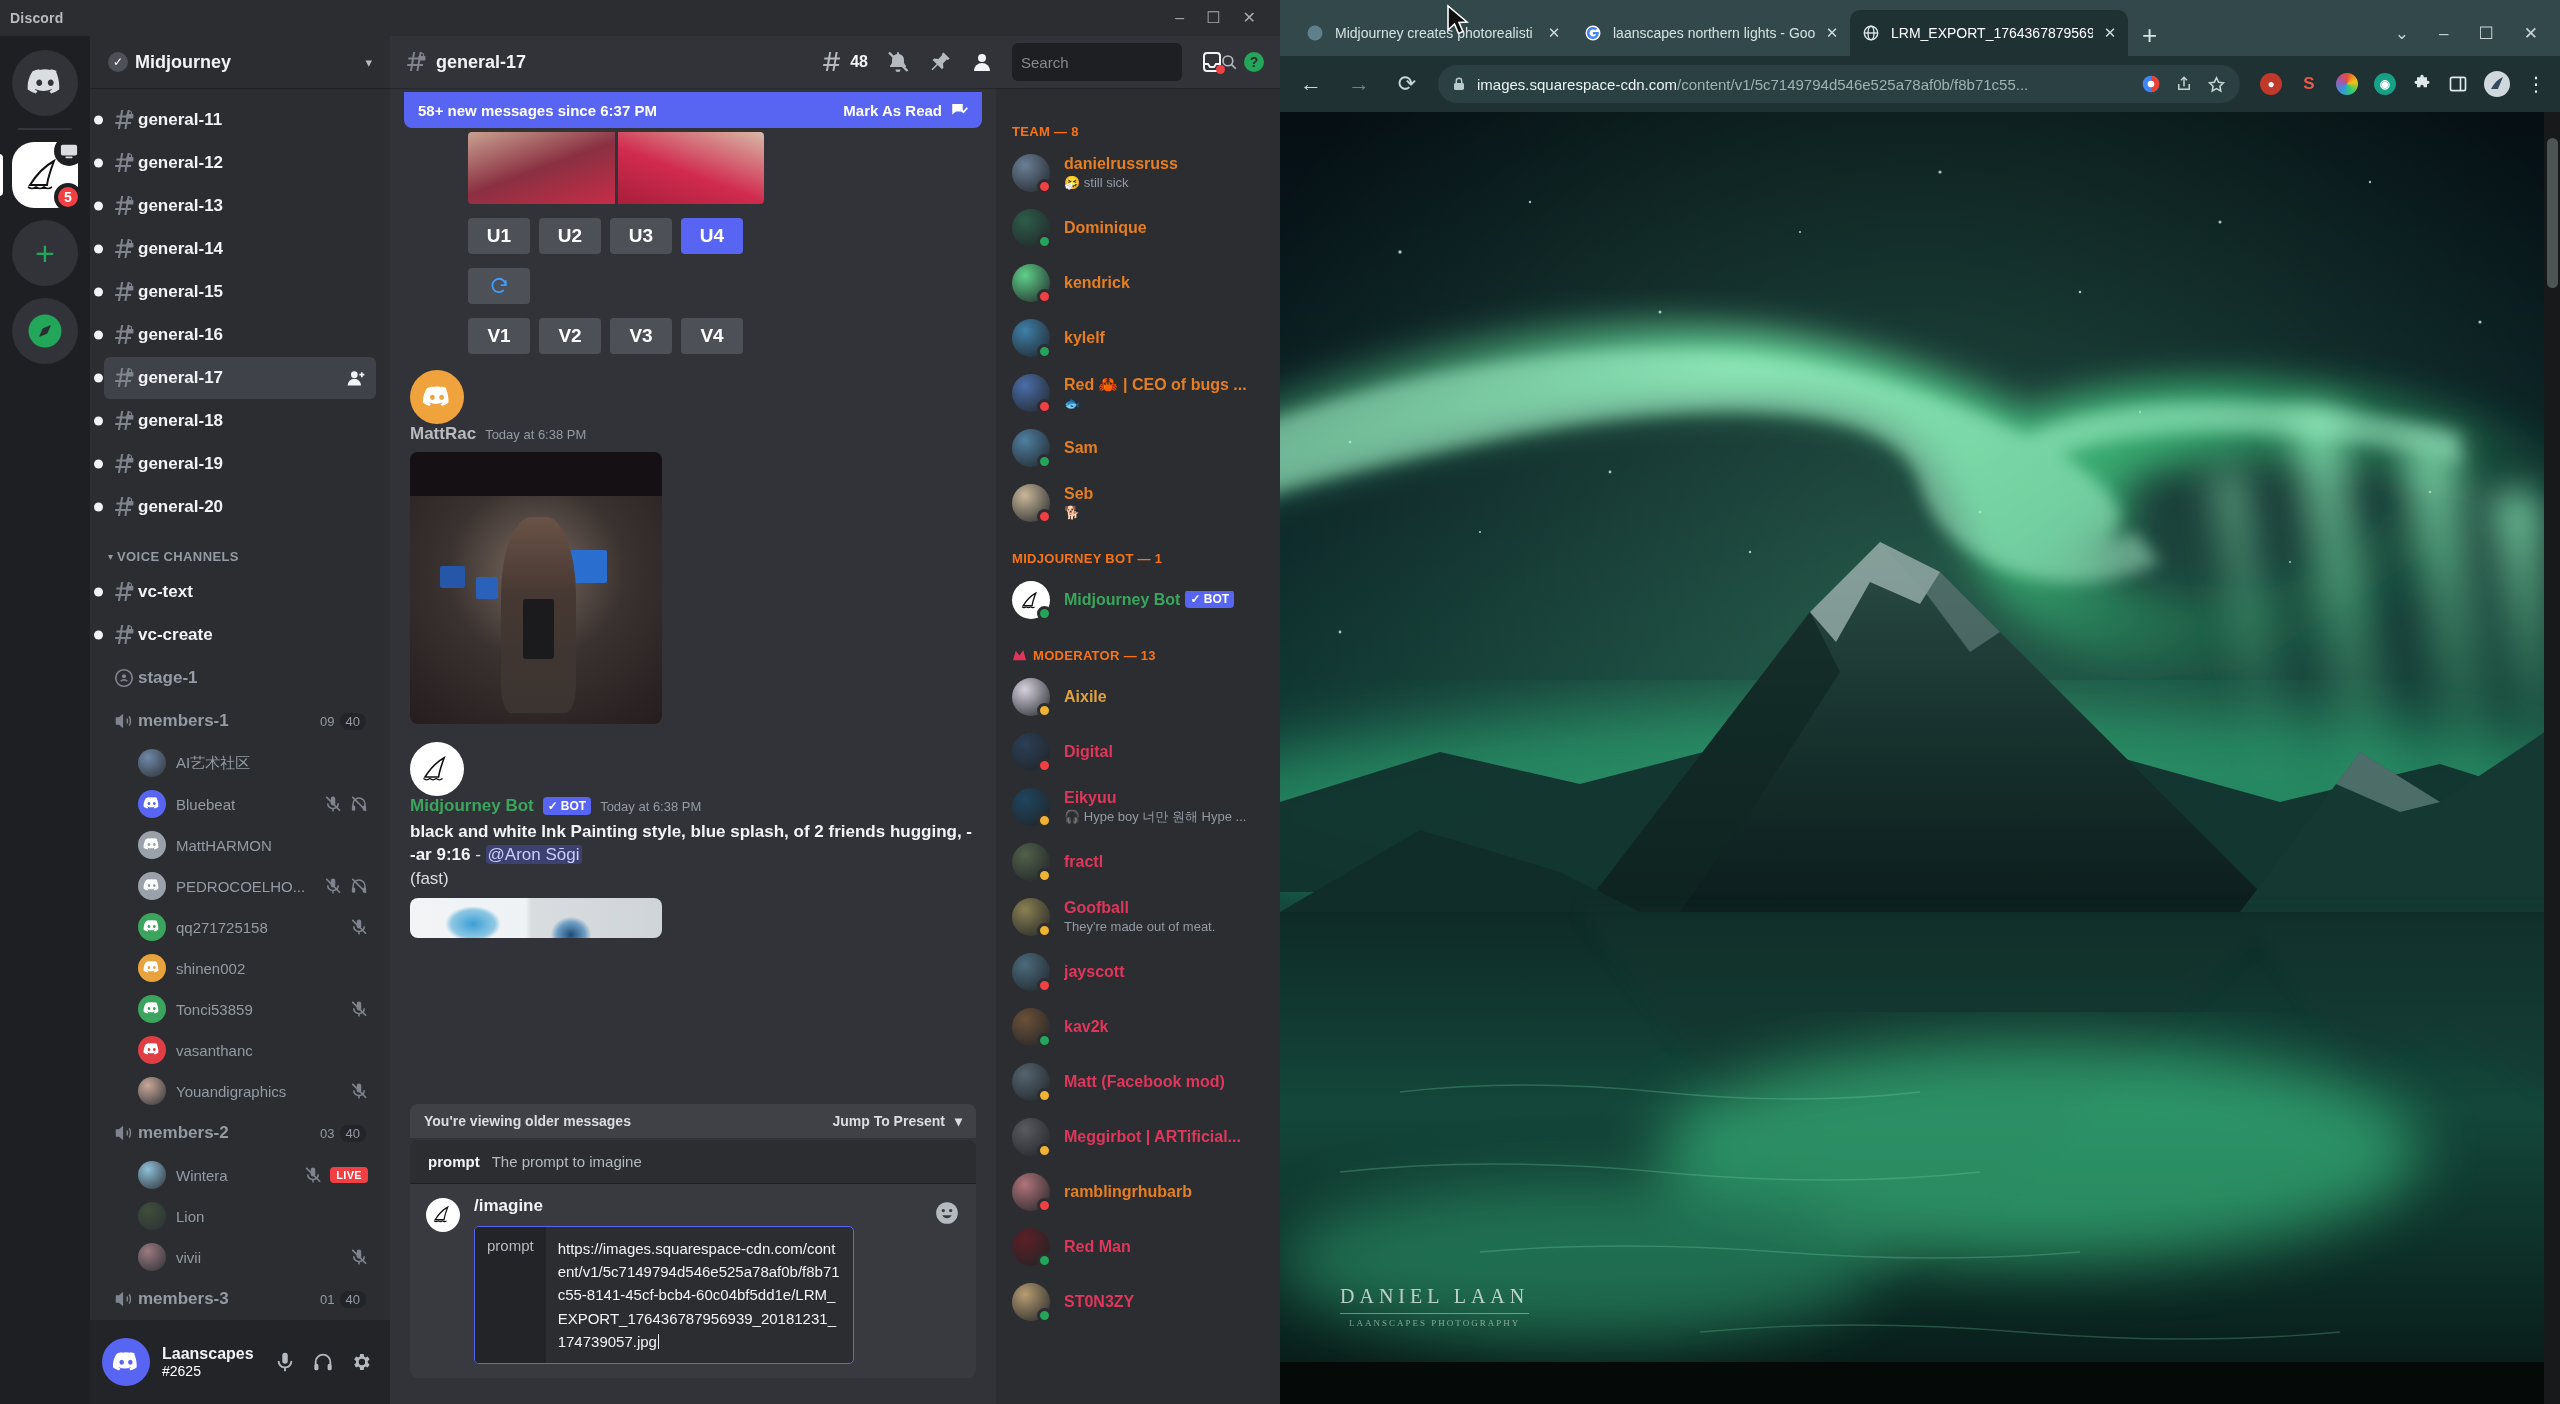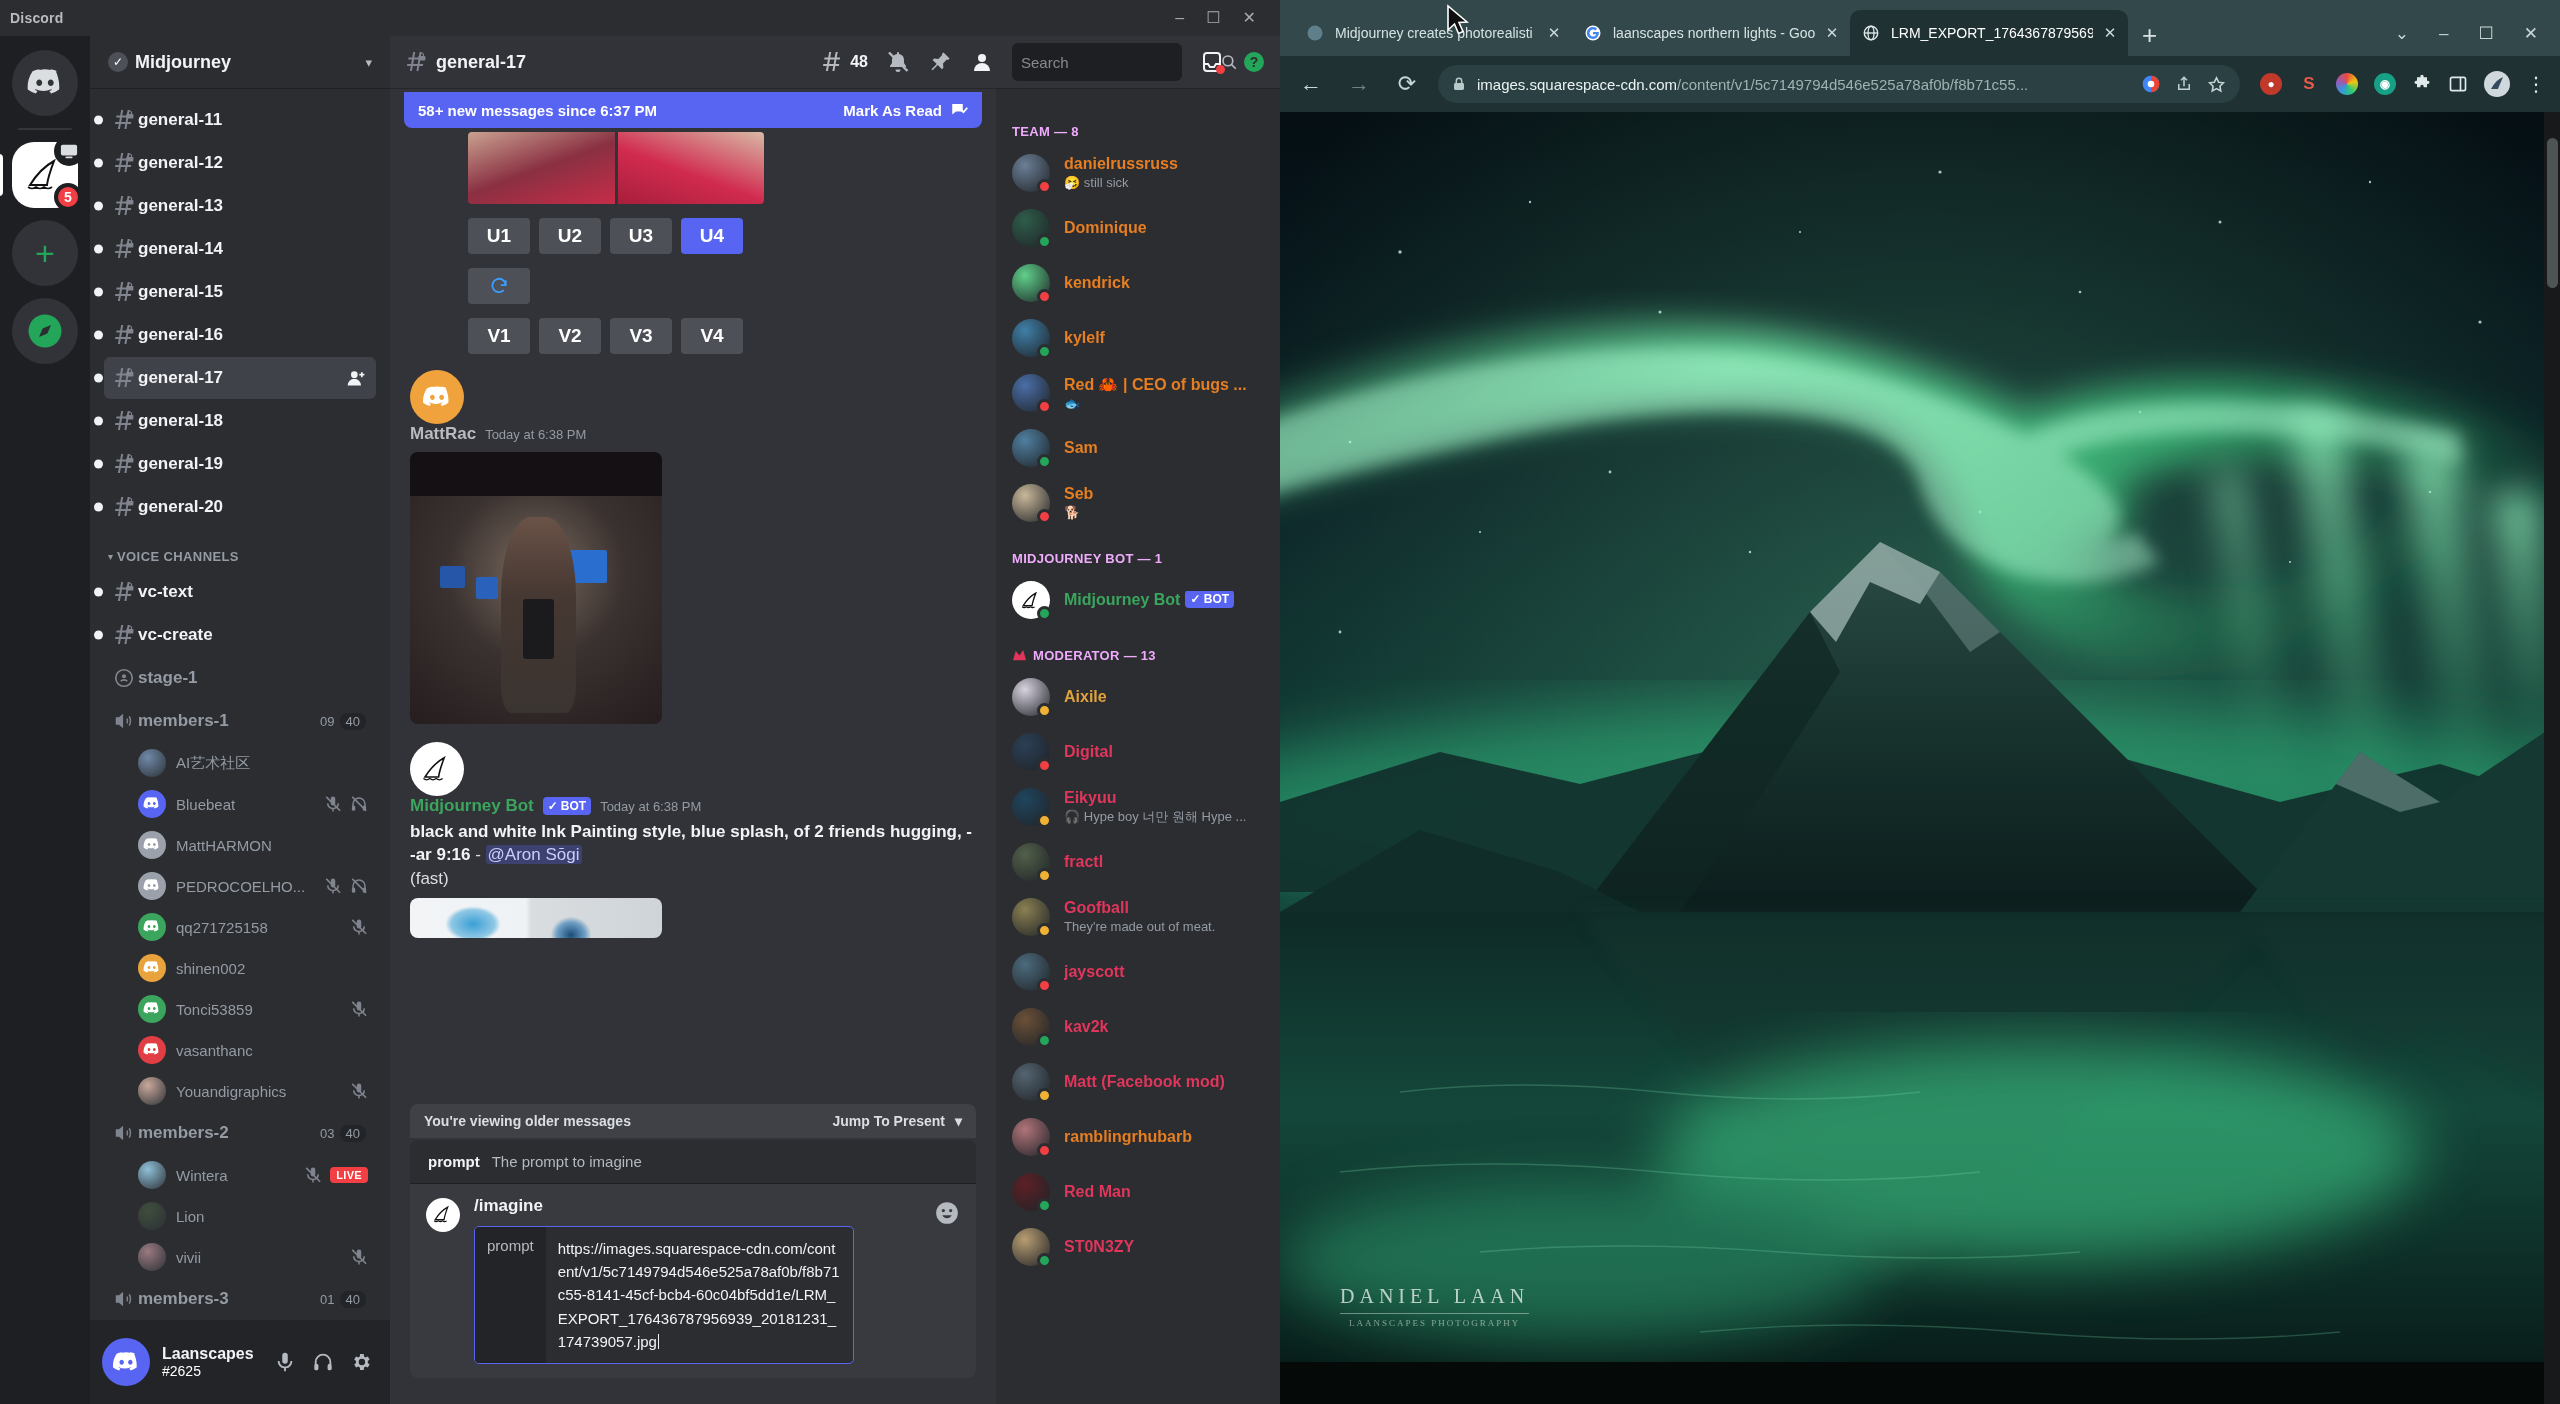--- a/index.html
+++ b/index.html
@@ -235,21 +235,21 @@
   .arg-value { color: #f2f3f5; font-size: 15px; padding: 10px 12px; word-break: break-all; line-height: 1.55; }
   .caret { display:inline-block; width: 1px; height: 15px; background: #f2f3f5; vertical-align: -2px; margin-left:1px;}
   .composer-emoji { color: #b5bac1; font-size: 26px; line-height: 1; margin-top: 4px; }
 
   
   .member-sidebar {
     width: 284px; flex: 0 0 284px; background: #2b2d31;
     overflow: hidden; padding: 16px 0 0 0;
   }
   .mb-group-title {
-    color: #f0abfc; font-size: 13px; font-weight: bold; letter-spacing: .3px;
+    color: #f97316; font-size: 13px; font-weight: bold; letter-spacing: .3px;
     padding: 20px 16px 6px 16px; display: flex; align-items: center; gap: 6px;
   }
   .mb-row { display: flex; align-items: center; height: 54px; margin: 1px 8px; padding: 0 8px; border-radius: 6px; cursor: pointer; }
   .mb-avatar-wrap { position: relative; width: 38px; height: 38px; flex: 0 0 38px; margin-right: 14px; }
   .mb-avatar { width: 38px; height: 38px; border-radius: 50%; overflow: hidden; display:flex;align-items:center;justify-content:center; }
   .mb-status {
     position: absolute; right: -2px; bottom: -2px; width: 15px; height: 15px;
     border-radius: 50%; border: 3px solid #2b2d31;
   }
   .st-online { background: #23a55a; }
@@ -1154,20 +1154,31 @@
                 </div>
                 <div class="mb-row">
                   <span class="mb-avatar-wrap">
                     <span class="mb-avatar">
                       <div style="width:100%;height:100%;background:radial-gradient(circle at 34% 30%, #546470, #1f2327);"></div>
                     </span>
                     <span class="mb-status st-idle"></span>
                   </span>
                   <span class="mb-texts">
                     <span class="mb-name" style="color:#e0365c;">Matt (Facebook mod)</span>
+                  </span>
+                </div>
+                <div class="mb-row">
+                  <span class="mb-avatar-wrap">
+                    <span class="mb-avatar">
+                      <div style="width:100%;height:100%;background:radial-gradient(circle at 34% 30%, #5a5a5f, #1f2327);"></div>
+                    </span>
+                    <span class="mb-status st-idle"></span>
+                  </span>
+                  <span class="mb-texts">
+                    <span class="mb-name" style="color:#e0365c;">Meggirbot | ARTificial...</span>
                   </span>
                 </div>
                 <div class="mb-row">
                   <span class="mb-avatar-wrap">
                     <span class="mb-avatar">
                       <div style="width:100%;height:100%;background:radial-gradient(circle at 34% 30%, #b0747a, #1f2327);"></div>
                     </span>
                     <span class="mb-status st-dnd"></span>
                   </span>
                   <span class="mb-texts">

